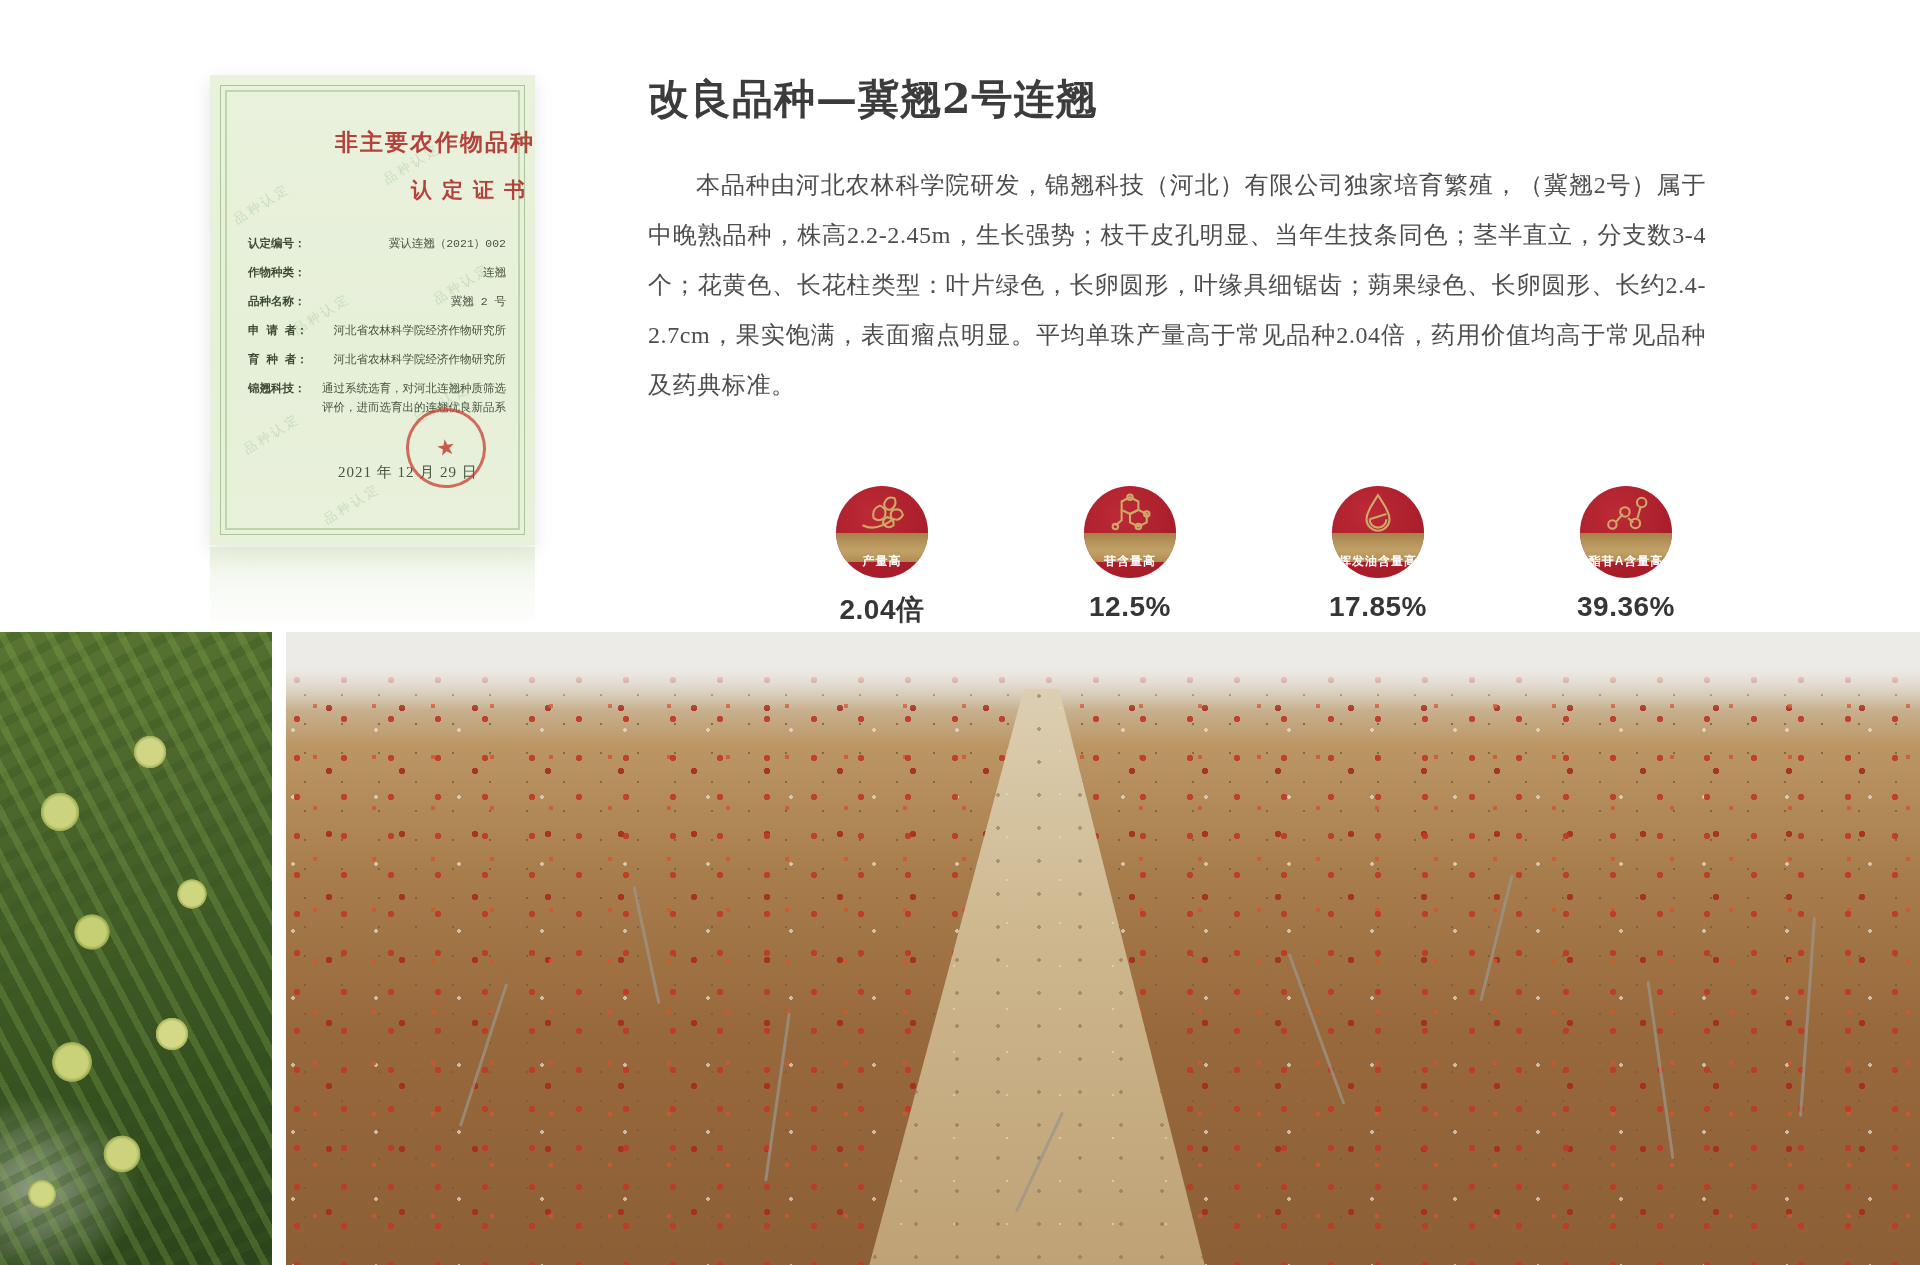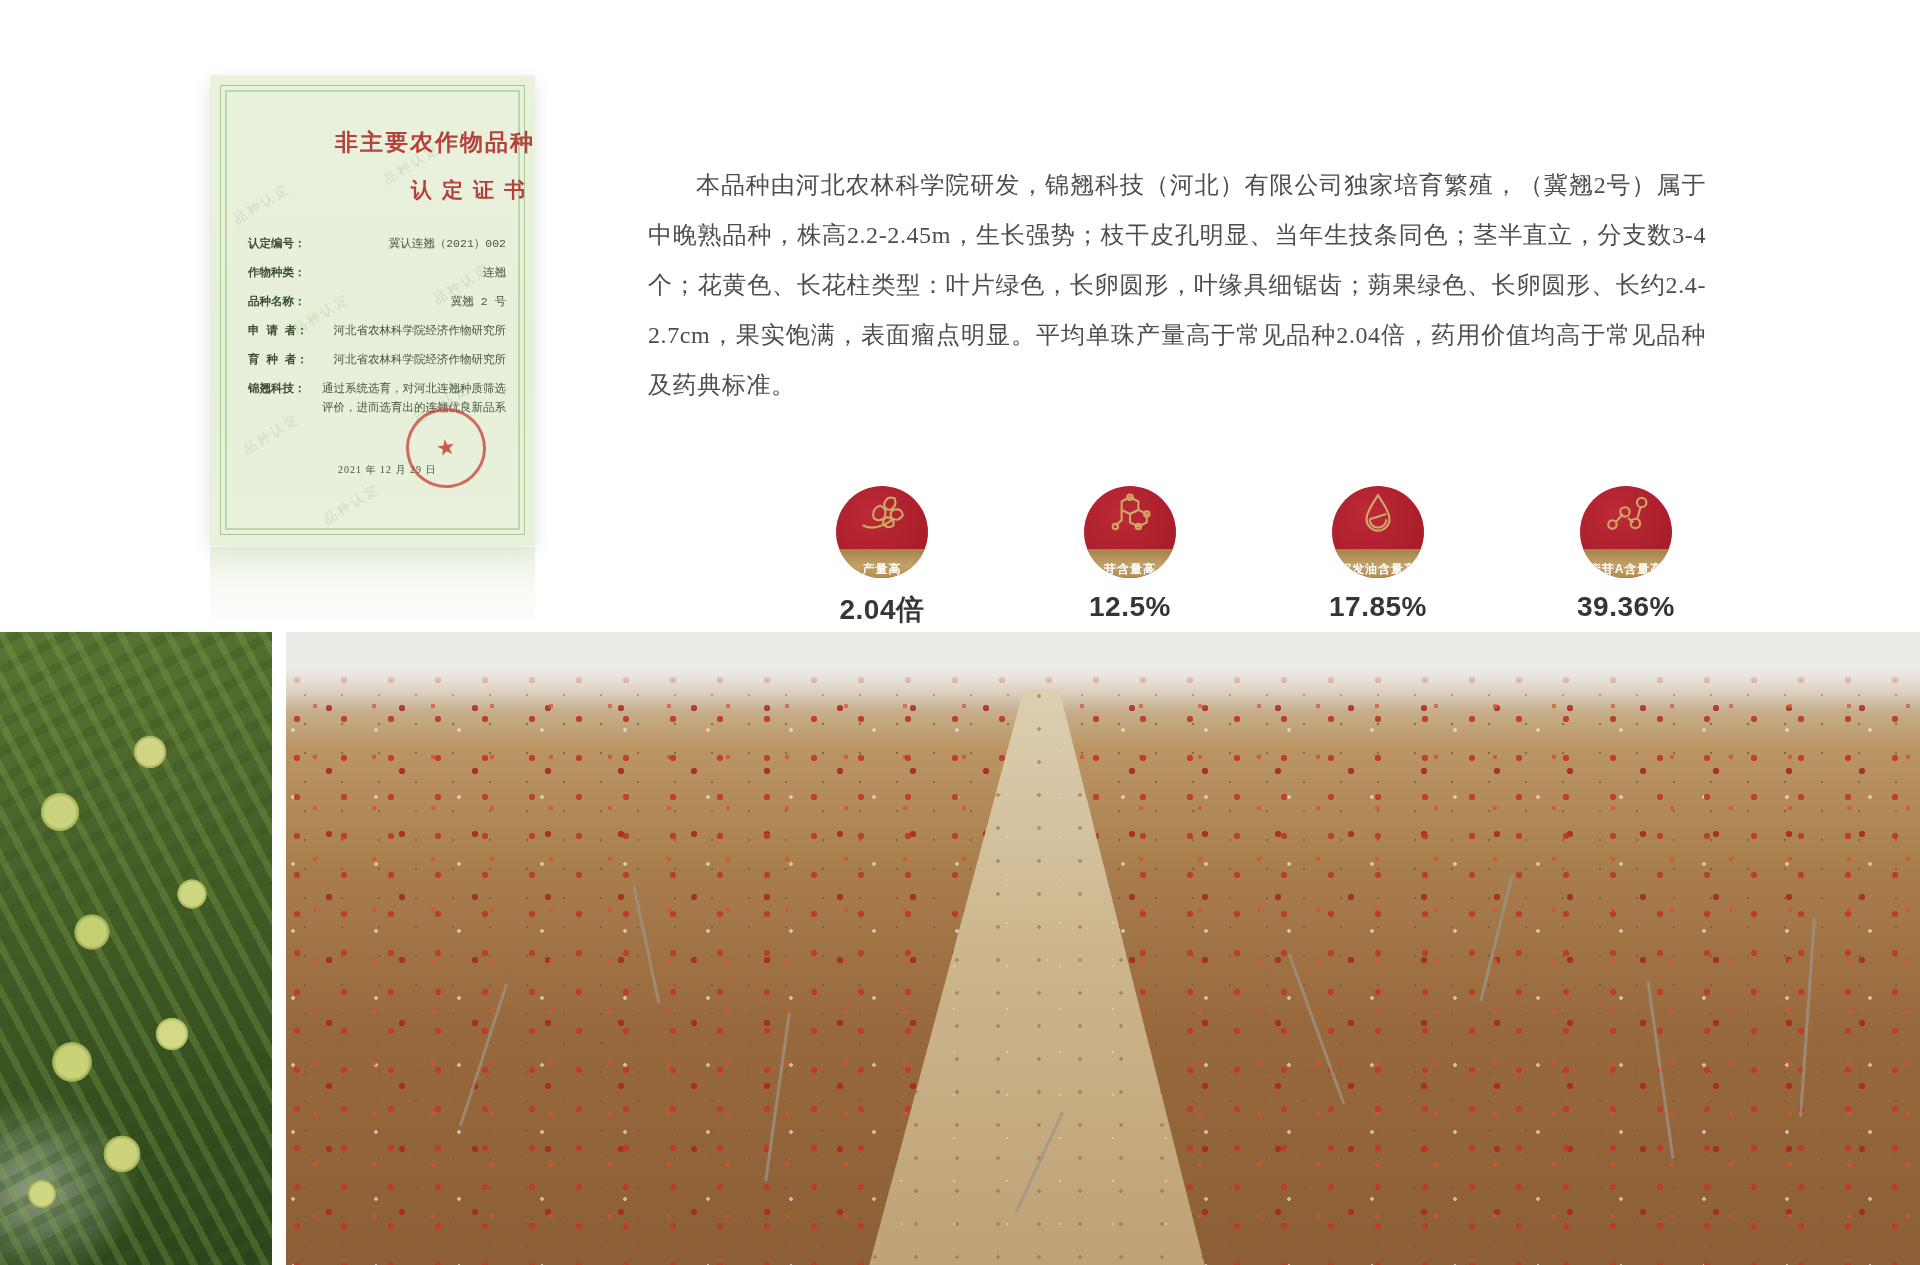--- a/index.html
+++ b/index.html
@@ -15,21 +15,21 @@
   .cert-watermark{position:absolute;color:rgba(150,192,140,.38);font-size:13px;letter-spacing:3px;
         transform:rotate(-32deg);font-family:"Liberation Serif",serif;white-space:nowrap;}
   .cert-title1{margin:52px 0 0;text-align:right;color:#b4423c;font-family:"Liberation Serif",serif;
         font-weight:bold;font-size:23px;letter-spacing:2px;position:relative;}
   .cert-title2{margin:18px 0 0;text-align:right;color:#b4423c;font-family:"Liberation Serif",serif;
         font-weight:bold;font-size:21px;letter-spacing:10px;position:relative;}
   .cert-fields{position:relative;margin:30px 0 0 38px;width:258px;}
   .cert-row{display:flex;margin-bottom:10px;font-family:Liberation Mono, monospace;}
   .cert-label{flex:0 0 70px;font-size:11.5px;font-weight:bold;color:#3d4a35;white-space:pre;line-height:19px;}
   .cert-value{flex:1;font-size:11.5px;color:#47543e;line-height:19px;text-align:right;}
-  .cert-date{position:absolute;left:128px;top:388px;font-size:10px;color:#47543e;
+  .cert-date{position:absolute;left:128px;top:388px;font-size:15px;color:#47543e;
         font-family:"Liberation Serif",serif;letter-spacing:1px;}
   .seal{position:absolute;left:196px;top:333px;width:74px;height:74px;border-radius:50%;
         border:3px solid rgba(199,63,50,.75);transform:rotate(-10deg);
         display:flex;align-items:center;justify-content:center;}
   .seal-star{color:rgba(199,63,50,.85);font-size:22px;}
   .cert-reflection{position:absolute;left:210px;top:547px;width:325px;height:92px;
         background:linear-gradient(180deg,rgba(222,234,207,.75) 0%,rgba(235,242,226,.45) 35%,rgba(255,255,255,0) 90%);}
 
   
   .article-title{position:absolute;left:648px;top:72px;margin:0;font-family:"DejaVu Serif","Liberation Serif",serif;
@@ -37,23 +37,23 @@
   .article-paragraph{position:absolute;left:648px;top:160px;width:1058px;margin:0;
         font-family:Liberation Serif, serif;font-size:24px;color:#4d4d4d;
         line-height:50px;text-align:justify;text-indent:2em;letter-spacing:.6px;}
 
   
   .stats{position:absolute;left:758px;top:486px;display:flex;width:992px;}
   .stat{width:248px;text-align:center;}
   .badge{position:relative;width:92px;height:92px;border-radius:50%;overflow:hidden;
         background:radial-gradient(circle at 38% 30%,#bc2a36,#a81d2a 70%);margin:0 auto;}
   .badge svg{position:absolute;left:50%;top:5px;transform:translateX(-50%);}
-  .badge-cap{position:absolute;left:0;right:0;bottom:0;height:29px;
+  .badge-cap{position:absolute;left:0;right:0;bottom:16px;height:29px;
         background:linear-gradient(180deg,#a5824a 0%,#c3a268 60%,#b18c52 100%);
-        display:flex;align-items:flex-end;justify-content:center;padding-top:14px;box-sizing:border-box;}
+        display:flex;align-items:flex-start;justify-content:center;padding-top:20px;box-sizing:border-box;}
   .badge-cap span{color:#ffffff;font-size:12px;font-weight:bold;letter-spacing:1px;}
   .stat-value{margin-top:13px;font-size:28px;font-weight:bold;color:#363636;letter-spacing:.5px;text-align:center;}
   .stat-desc{margin-top:6px;font-size:19px;color:#4b4b4b;line-height:29px;}
 
   
   .photo-left{position:absolute;left:0;top:632px;width:272px;height:633px;
     background:
       radial-gradient(circle 26px at 60px 180px,  #ccd37e 58%, #9fae53 72%, rgba(0,0,0,0) 75%),
       radial-gradient(circle 22px at 150px 120px, #d2d583 58%, #a3b157 72%, rgba(0,0,0,0) 75%),
       radial-gradient(circle 24px at 92px 300px,  #c6cf74 58%, #98a84e 72%, rgba(0,0,0,0) 75%),
@@ -132,20 +132,21 @@
       </div>
     </div>
 
     <span class="cert-date">2021 年 12 月 29 日</span>
     <div class="seal">
       <span class="seal-star">★</span>
     </div>
   </div>
   <div class="cert-reflection"></div>
 
+  <h1 class="article-title">改良品种—冀翘2号连翘</h1>
   <p class="article-paragraph">本品种由河北农林科学院研发，锦翘科技（河北）有限公司独家培育繁殖，（冀翘2号）属于中晚熟品种，株高2.2-2.45m，生长强势；枝干皮孔明显、当年生技条同色；茎半直立，分支数3-4个；花黄色、长花柱类型：叶片绿色，长卵圆形，叶缘具细锯齿；蒴果绿色、长卵圆形、长约2.4-2.7cm，果实饱满，表面瘤点明显。平均单珠产量高于常见品种2.04倍，药用价值均高于常见品种及药典标准。</p>
 
   <div class="stats">
 
     <div class="stat">
       <div class="badge">
         <svg width="46" height="46" viewBox="0 0 44 44">
           <g fill="none" stroke="#cfa766" stroke-width="2" stroke-linecap="round">
             <path d="M4 33 Q16 39 33 27"></path>
             <path d="M14 26 q-2 -9 6 -12 q8 3 4 12 q-5 4 -10 0 Z"></path>

